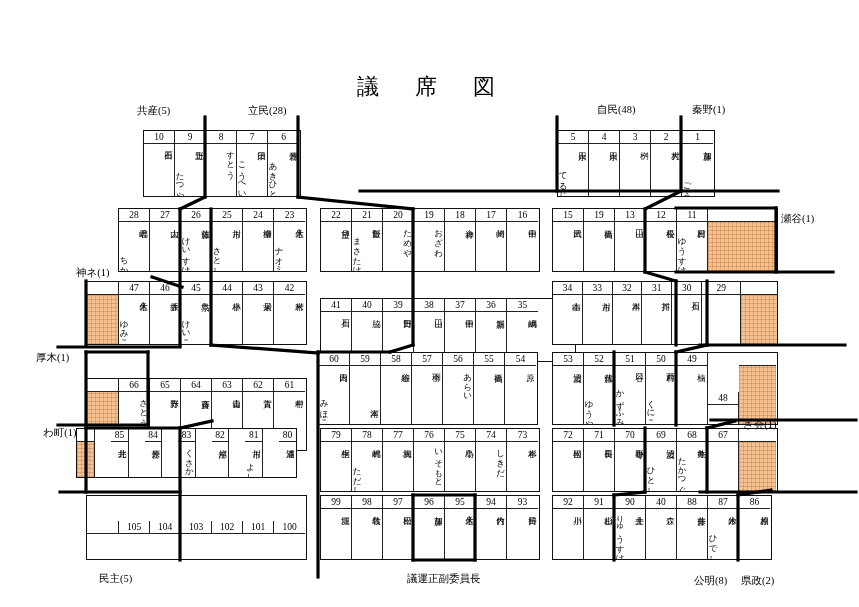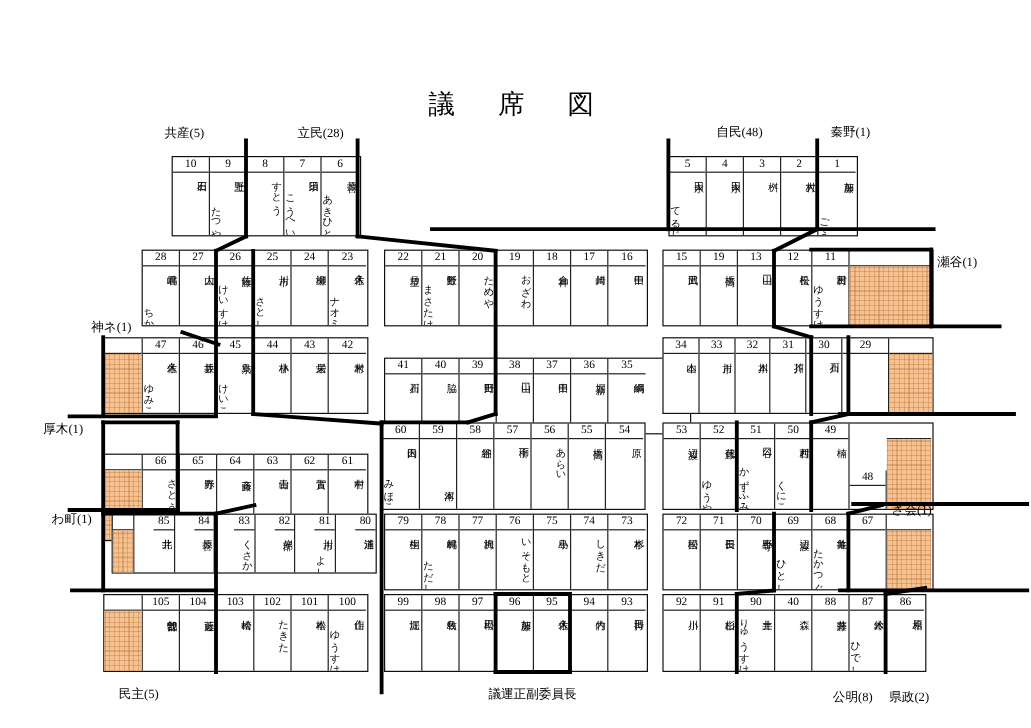--- a/index.html
+++ b/index.html
@@ -517,21 +517,21 @@
         </div>
         <div class="cell" style="width: 31px; margin-top: 39px;">
           <div class="num">48</div>
           <div class="bdy"></div>
         </div>
         <div class="cell orange" style="width: 37px;">
           <div class="num"></div>
           <div class="bdy"></div>
         </div>
       </div>
-      <div class="block" style="left: 93px; top: 428px; width: 221px; height: 50px; gap: 16px;">
+      <div class="block" style="left: 76px; top: 428px; width: 221px; height: 50px; gap: 16px;">
         <div class="cell orange" style="width: 32px;">
           <div class="num"></div>
           <div class="bdy"></div>
         </div>
         <div class="cell" style="width: 31px;">
           <div class="num">85</div>
           <div class="bdy">
             <span class="s">北井</span>
             <span class="g">宏昭</span>
           </div>
@@ -661,21 +661,21 @@
         </div>
         <div class="cell" style="width: 31px;">
           <div class="num">67</div>
           <div class="bdy"></div>
         </div>
         <div class="cell orange" style="width: 37px;">
           <div class="num"></div>
           <div class="bdy"></div>
         </div>
       </div>
-      <div class="block" style="left: 86px; top: 495px; width: 221px; height: 65px;">
+      <div class="block" style="left: 86px; top: 495px; width: 221px; height: 65px; align-items: center;">
         <div class="cell orange" style="width: 32px;">
           <div class="num"></div>
           <div class="bdy"></div>
         </div>
         <div class="cell" style="width: 31px;">
           <div class="num">105</div>
           <div class="bdy">
             <span class="s">曽我部</span>
             <span class="g">久美子</span>
           </div>

